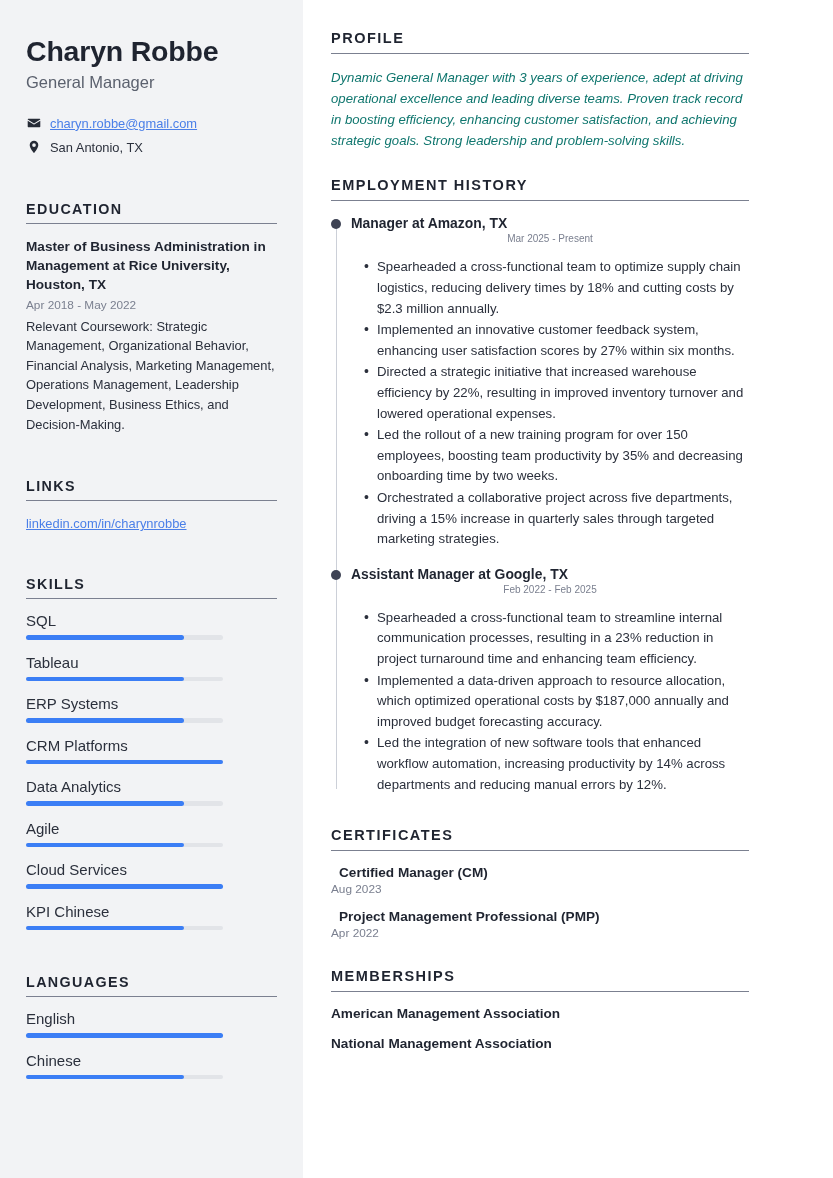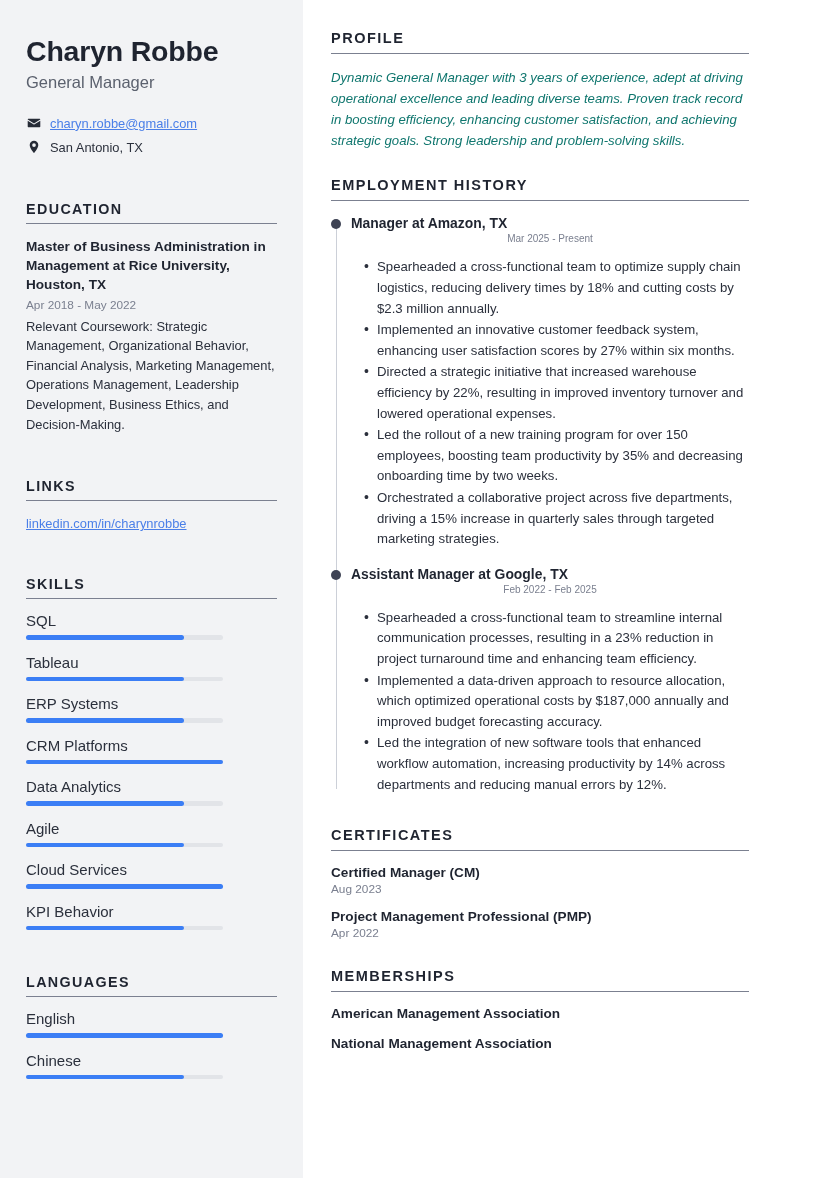--- a/index.html
+++ b/index.html
@@ -225,20 +225,21 @@
     top: -1px;
     font-size: 14px;
     color: #2b303c;
   }
 
   .cert-item { margin-bottom: 13px; }
   .cert-title {
     font-size: 13.6px;
     font-weight: bold;
     color: #1f2430;
+    margin-left: 8px;
   }
   .cert-date {
     font-size: 11.8px;
     color: #7b8090;
     margin-top: 2px;
   }
 
   .member-item {
     font-size: 13.6px;
     font-weight: bold;
@@ -340,21 +341,21 @@
           <div class="bar-fill" style="width: 80%;"></div>
         </div>
       </div>
       <div class="bar-item">
         <div class="bar-label">Cloud Services</div>
         <div class="bar-track">
           <div class="bar-fill" style="width: 100%;"></div>
         </div>
       </div>
       <div class="bar-item">
-        <div class="bar-label">KPI Behavior</div>
+        <div class="bar-label">KPI Chinese</div>
         <div class="bar-track">
           <div class="bar-fill" style="width: 80%;"></div>
         </div>
       </div>
     </section>
 
     <section class="side-section">
       <div class="side-heading">LANGUAGES</div>
       <div class="side-rule"></div>
 

